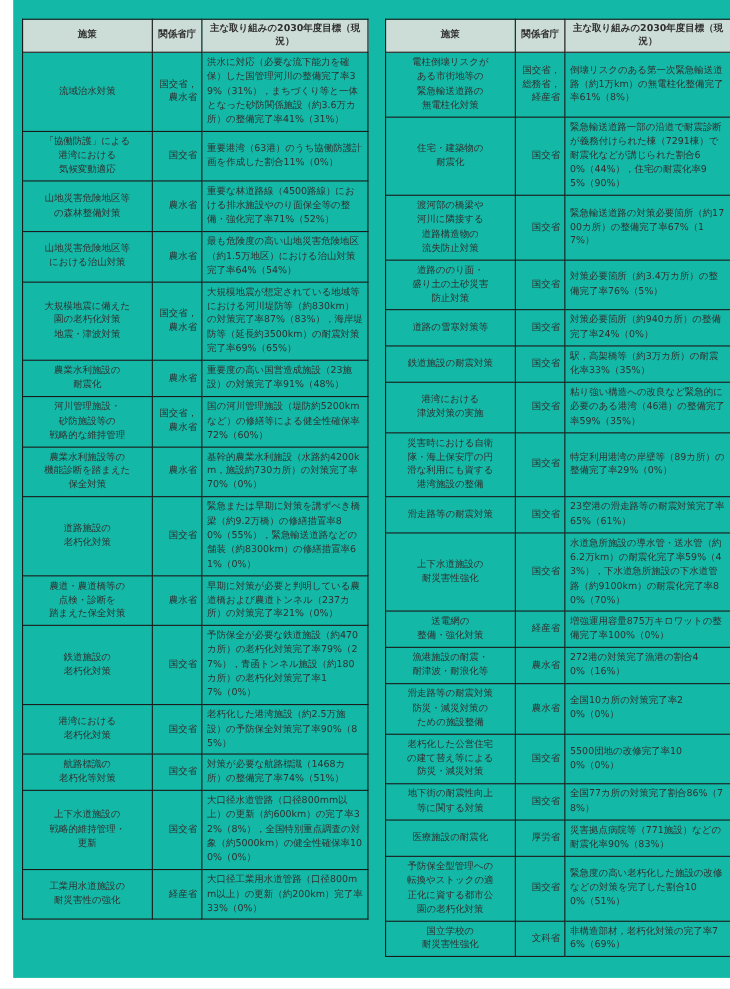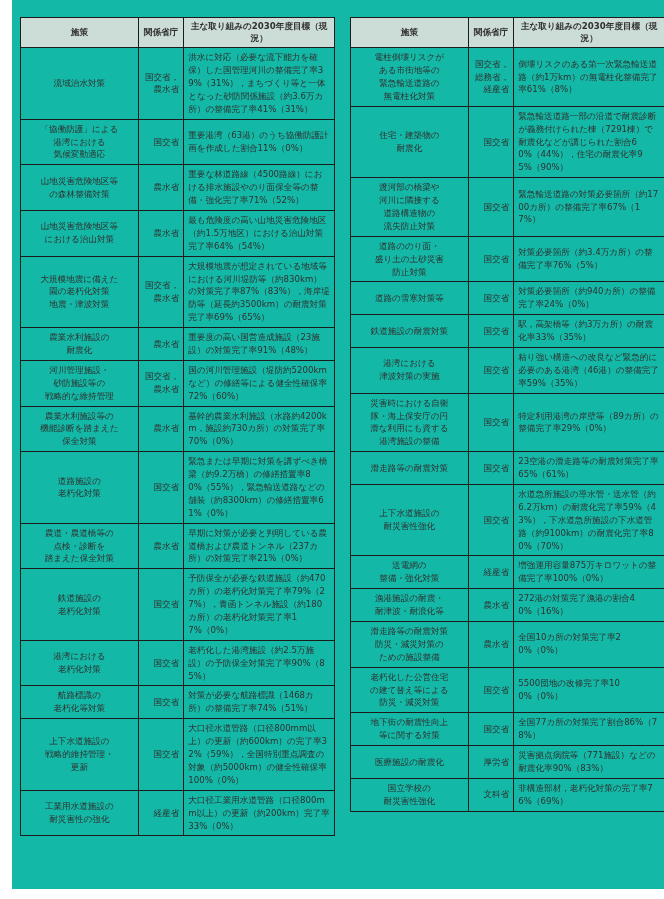--- a/index.html
+++ b/index.html
@@ -165,21 +165,21 @@
             <td class="measure-cell">航路標識の
 老朽化等対策</td>
             <td class="ministry-cell">国交省</td>
             <td class="target-cell">対策が必要な航路標識（1468カ所）の整備完了率74%（51%）</td>
           </tr>
           <tr>
             <td class="measure-cell">上下水道施設の
 戦略的維持管理・
 更新</td>
             <td class="ministry-cell">国交省</td>
-            <td class="target-cell">大口径水道管路（口径800mm以上）の更新（約600km）の完了率32%（59%），全国特別重点調査の対象（約5000km）の健全性確保率100%（0%）</td>
+            <td class="target-cell">大口径水道管路（口径800mm以上）の更新（約600km）の完了率32%（8%），全国特別重点調査の対象（約5000km）の健全性確保率100%（0%）</td>
           </tr>
           <tr>
             <td class="measure-cell">工業用水道施設の
 耐災害性の強化</td>
             <td class="ministry-cell">経産省</td>
             <td class="target-cell">大口径工業用水道管路（口径800mm以上）の更新（約200km）完了率33%（0%）</td>
           </tr>
         </tbody>
     </table>
 
@@ -294,20 +294,28 @@
 等に関する対策</td>
             <td class="ministry-cell">国交省</td>
             <td class="target-cell">全国77カ所の対策完了割合86%（78%）</td>
           </tr>
           <tr>
             <td class="measure-cell">医療施設の耐震化</td>
             <td class="ministry-cell">厚労省</td>
             <td class="target-cell">災害拠点病院等（771施設）などの耐震化率90%（83%）</td>
           </tr>
           <tr>
+            <td class="measure-cell">予防保全型管理への
+転換やストックの適
+正化に資する都市公
+園の老朽化対策</td>
+            <td class="ministry-cell">国交省</td>
+            <td class="target-cell">緊急度の高い老朽化した施設の改修などの対策を完了した割合100%（51%）</td>
+          </tr>
+          <tr>
             <td class="measure-cell">国立学校の
 耐災害性強化</td>
             <td class="ministry-cell">文科省</td>
             <td class="target-cell">非構造部材，老朽化対策の完了率76%（69%）</td>
           </tr>
         </tbody>
     </table>
 
   </div>
 </div>

